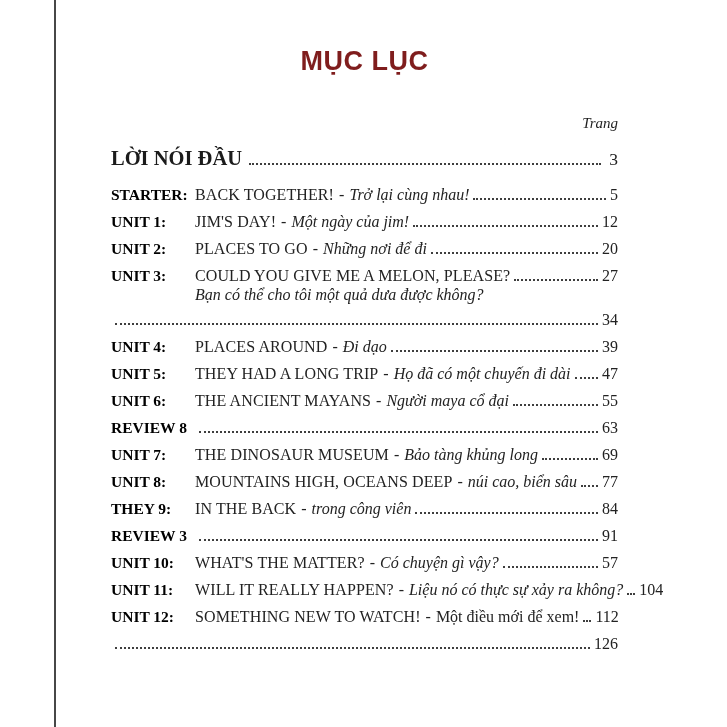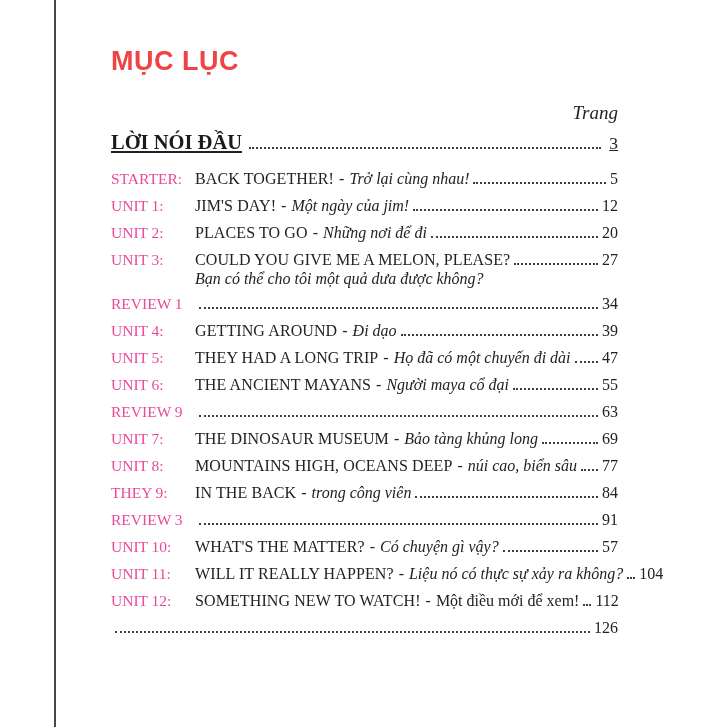--- a/index.html
+++ b/index.html
@@ -14,47 +14,48 @@
   .scan-edge {
     position: absolute; left: 54px; top: 0;
     width: 2px; height: 727px;
     background: #474747;
   }
   .content {
     position: absolute; left: 111px; top: 0; width: 507px;
   }
   .doc-title {
     margin: 46px 0 4px 0;
+    text-align: center;
     font-family: "Liberation Sans", sans-serif;
     font-weight: 700;
     font-size: 27px; line-height: 30px;
-    color: #ef4444;
+    color: #7f1d1d;
     letter-spacing: 0.5px;
   }
   .trang {
-    margin-top: 26px;
+    margin-top: 36px;
     text-align: right;
     font-style: italic;
-    font-size: 19px; line-height: 22px;
+    font-size: 15px; line-height: 22px;
     color: #1f1f1f;
   }
   .preface-row {
-    margin-top: 5px;
-    display: flex; align-items: baseline; white-space: nowrap; text-decoration: underline;
+    margin-top: 11px;
+    display: flex; align-items: baseline; white-space: nowrap;
   }
   .preface-row .plabel { font-weight: 700; font-size: 20.5px; line-height: 27px; color: #1b1b1b; }
   .preface-row .leader { margin-left: 7px; }
   .preface-row .num { font-size: 17.5px; padding-left: 6px; }
   .toc { margin-top: 9px; }
   .row {
     display: flex; align-items: baseline;
     font-size: 16px; line-height: 27px;
     white-space: nowrap;
   }
-  .lbl { flex: 0 0 84px; width: 84px; font-weight: 400; font-size: 15.5px; color: #ec4899; }
+  .lbl { flex: 0 0 84px; width: 84px; font-weight: 700; font-size: 15.5px; color: #000000; }
   .lbl-key { flex: 0 0 auto; width: auto; padding-right: 3px; }
   .spacer { flex: 0 0 84px; width: 84px; }
   .en { letter-spacing: 0.1px; text-align: right; }
   .sep { margin: 0 5px; }
   .vi { font-style: italic; }
   .vi.roman { font-style: normal; }
   .leader {
     flex: 1 1 auto; min-width: 8px; height: 0;
     border-bottom: 2px dotted #3e3e3e;
     margin: 0 2px 0 4px;
@@ -114,28 +115,27 @@
       <span class="en">COULD YOU GIVE ME A MELON, PLEASE?</span>
       <span class="leader"></span>
       <span class="num">27</span>
     </div>
     <div class="row sub">
       <span class="spacer"></span>
       <span class="vi">Bạn có thể cho tôi một quả dưa được không?</span>
     </div>
 
     <div class="row">
-      <span class="lbl">REVIEW 1</span>
       <span class="leader"></span>
       <span class="num bold">34</span>
     </div>
 
     <div class="row">
       <span class="lbl">UNIT 4:</span>
-      <span class="en">GETTING AROUND</span>
+      <span class="en">PLACES AROUND</span>
       <span class="sep">-</span>
       <span class="vi">Đi dạo</span>
       <span class="leader"></span>
       <span class="num">39</span>
     </div>
 
     <div class="row">
       <span class="lbl">UNIT 5:</span>
       <span class="en">THEY HAD A LONG TRIP</span>
       <span class="sep">-</span>
@@ -147,21 +147,21 @@
     <div class="row">
       <span class="lbl">UNIT 6:</span>
       <span class="en">THE ANCIENT MAYANS</span>
       <span class="sep">-</span>
       <span class="vi">Người maya cổ đại</span>
       <span class="leader"></span>
       <span class="num">55</span>
     </div>
 
     <div class="row">
-      <span class="lbl">REVIEW 9</span>
+      <span class="lbl">REVIEW 8</span>
       <span class="leader"></span>
       <span class="num bold">63</span>
     </div>
 
     <div class="row">
       <span class="lbl">UNIT 7:</span>
       <span class="en">THE DINOSAUR MUSEUM</span>
       <span class="sep">-</span>
       <span class="vi">Bảo tàng khủng long</span>
       <span class="leader"></span>

